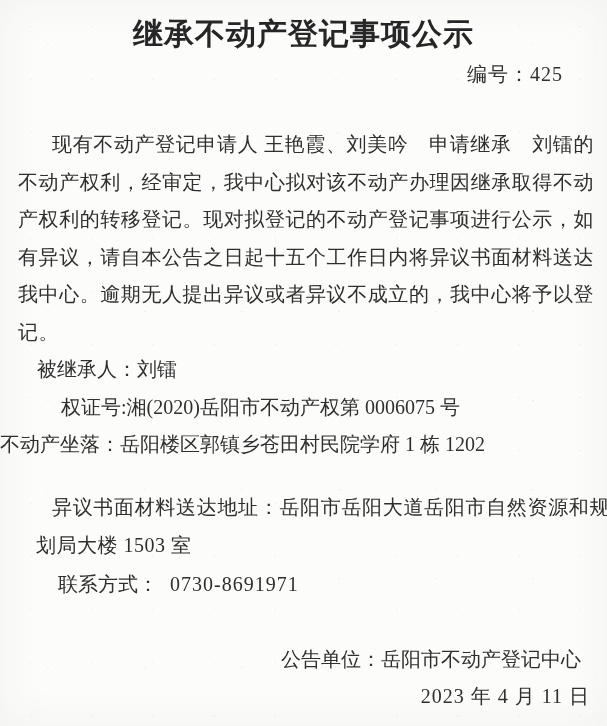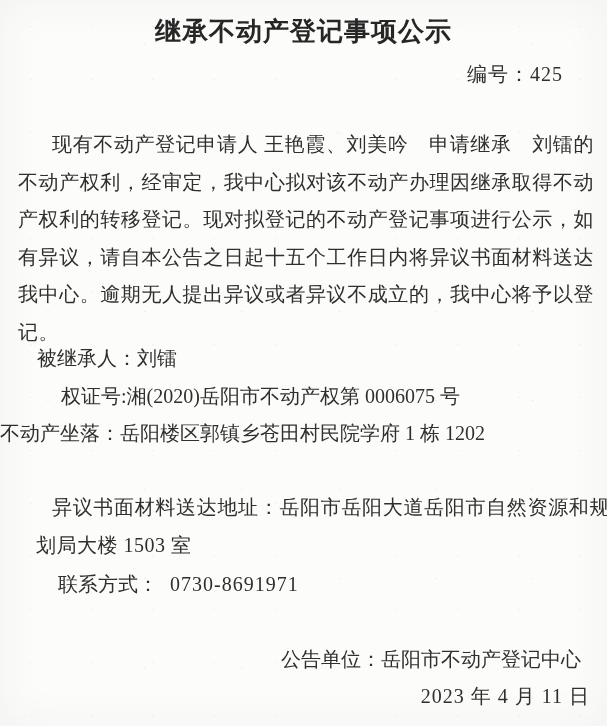--- a/index.html
+++ b/index.html
@@ -21,21 +21,21 @@
     overflow: hidden;
     font-family: "Liberation Serif", "DejaVu Serif", serif;
     color: #2f2f2f;
   }
   .title {
     position: absolute;
     top: 14px;
     left: 0;
     right: 0;
     text-align: center;
-    font-size: 26px;
+    font-size: 30px;
     font-weight: bold;
     letter-spacing: 1px;
     color: #262626;
   }
   .doc-number {
     position: absolute;
     top: 61px;
     right: 44px;
     font-size: 20px;
     line-height: 27px;
@@ -47,21 +47,21 @@
     left: 18px;
     width: 576px;
     font-size: 20px;
     line-height: 37.5px;
     text-align: justify;
     text-indent: 34px;
     letter-spacing: 0.5px;
   }
   .fields {
     position: absolute;
-    top: 340px;
+    top: 351px;
     left: 0;
     width: 553px;
   }
   .field-row {
     height: 37.5px;
     line-height: 37.5px;
     font-size: 20px;
     white-space: nowrap;
   }
   .field-row.f1 { padding-left: 37px; }

